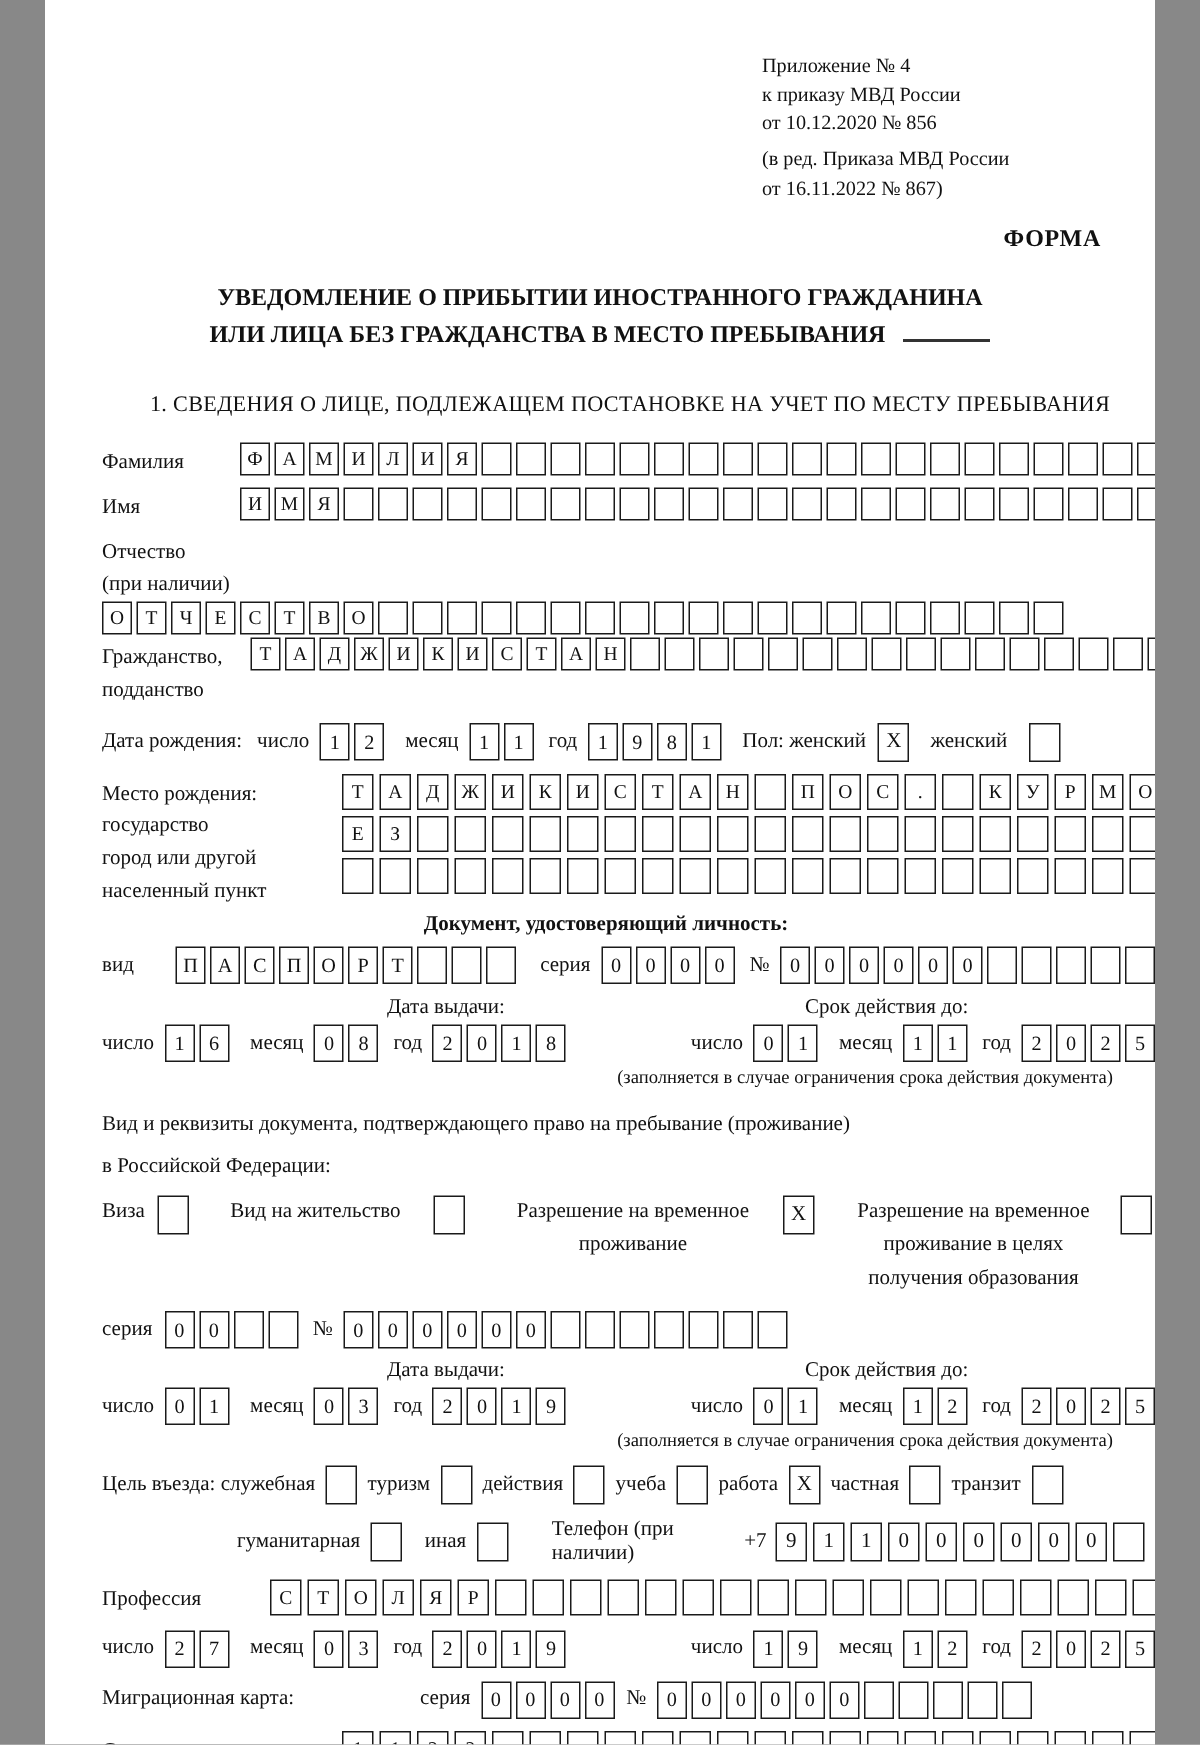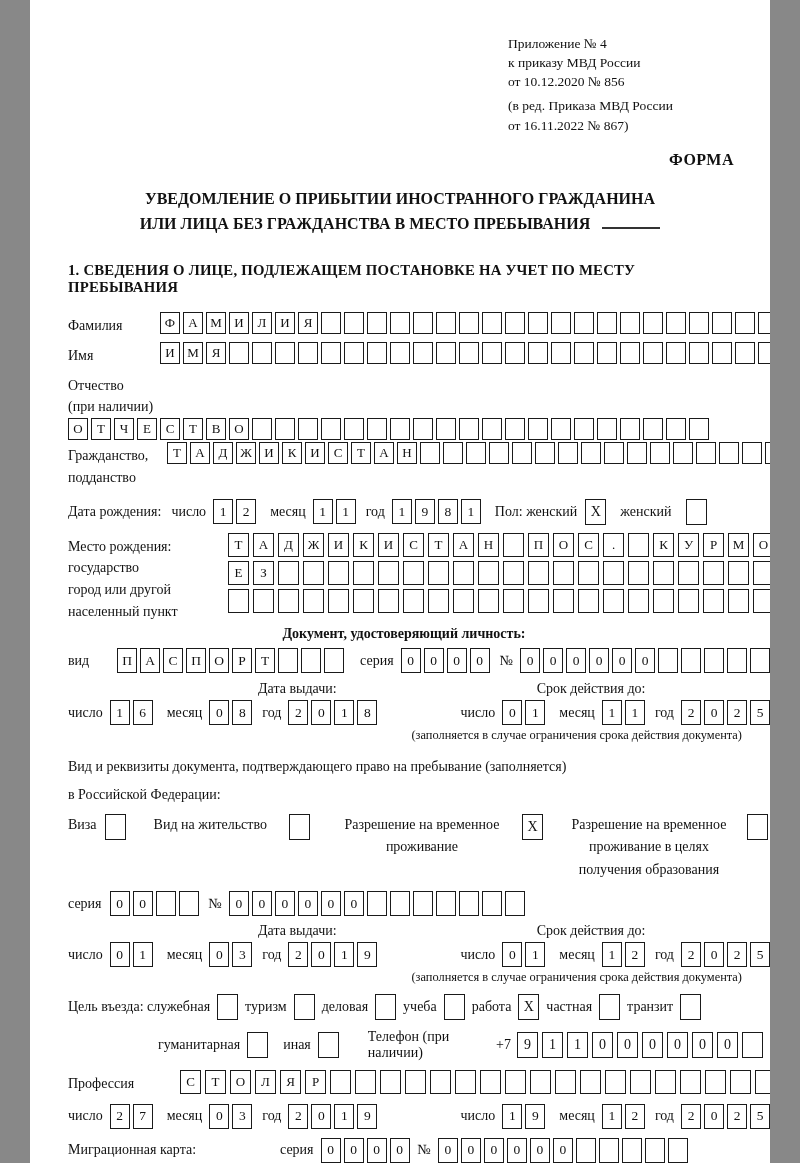--- a/index.html
+++ b/index.html
@@ -6,21 +6,21 @@
   .page{
     width:740px;height:1163px;background:#ffffff;margin:0 auto;
     font-family:"Liberation Serif","DejaVu Serif",serif;color:#111;
     padding:0 0 0 38px;box-sizing:border-box;overflow:hidden;position:relative;
   }
   .apx{margin:34px 30px 0 auto;width:232px;font-size:13.5px;line-height:1.42;}
   .apx .g{margin-top:5px;}
   .forma{margin:16px 36px 0 0;text-align:right;font-weight:bold;font-size:16px;letter-spacing:.5px;}
   .title{margin:18px 38px 0 0;text-align:center;font-weight:bold;font-size:16px;line-height:1.55;}
   .uline{display:inline-block;width:58px;border-bottom:2px solid #333;margin-left:12px;}
-  .sec1{margin:26px 30px 0 0;text-align:left;font-weight:bold;font-size:14.8px;letter-spacing:.2px;}
+  .sec1{margin:26px 30px 0 0;text-align:right;font-weight:normal;font-size:14.8px;letter-spacing:.2px;}
   .form{margin-top:16px;font-size:14px;}
   .frow{display:flex;align-items:flex-start;margin-bottom:5px;}
   .flabel{flex:0 0 auto;padding-top:3px;line-height:1.55;}
   .w92{width:92px;} .w114{width:114px;} .w99{width:99px;} .w160{width:160px;} .w112{width:112px;}
   .cells{display:flex;gap:3px;flex-wrap:nowrap;}
   .cell{flex:0 0 auto;width:20px;height:22px;border:1.3px solid #1a1a1a;box-sizing:border-box;
         display:flex;align-items:center;justify-content:center;font-size:13px;background:#fff;}
   .p25{gap:4px;} .p25 .cell{width:21px;height:24px;}
   .dt .cell{width:20px;height:25px;border-width:1.4px;font-size:13.5px;}
   .cbx .cell{width:21px;height:26px;border-width:1.4px;font-size:14px;}
@@ -409,21 +409,21 @@
             <span class="cell">2</span>
             <span class="cell">0</span>
             <span class="cell">2</span>
             <span class="cell">5</span>
           </span>
       </div>
     </div>
     <div class="note">(заполняется в случае ограничения срока действия документа)</div>
 
     <div class="para">
-      <div>Вид и реквизиты документа, подтверждающего право на пребывание (заполняется)</div>
+      <div>Вид и реквизиты документа, подтверждающего право на пребывание (проживание)</div>
       <div>в Российской Федерации:</div>
     </div>
 
     <div class="cbrow">
       <div class="cbitem">
         <span class="cblab">Виза</span>
         <span class="cells cbx gap8" style="margin-top:2px;">
             <span class="cell"></span>
           </span>
       </div>
@@ -528,21 +528,21 @@
 
     <div class="purp cbx">
       <span>Цель въезда: служебная</span>
       <span class="cells">
           <span class="cell"></span>
         </span>
       <span>туризм</span>
       <span class="cells">
           <span class="cell"></span>
         </span>
-      <span>деловая</span>
+      <span>действия</span>
       <span class="cells">
           <span class="cell"></span>
         </span>
       <span>учеба</span>
       <span class="cells">
           <span class="cell"></span>
         </span>
       <span>работа</span>
       <span class="cells">
           <span class="cell">X</span>

